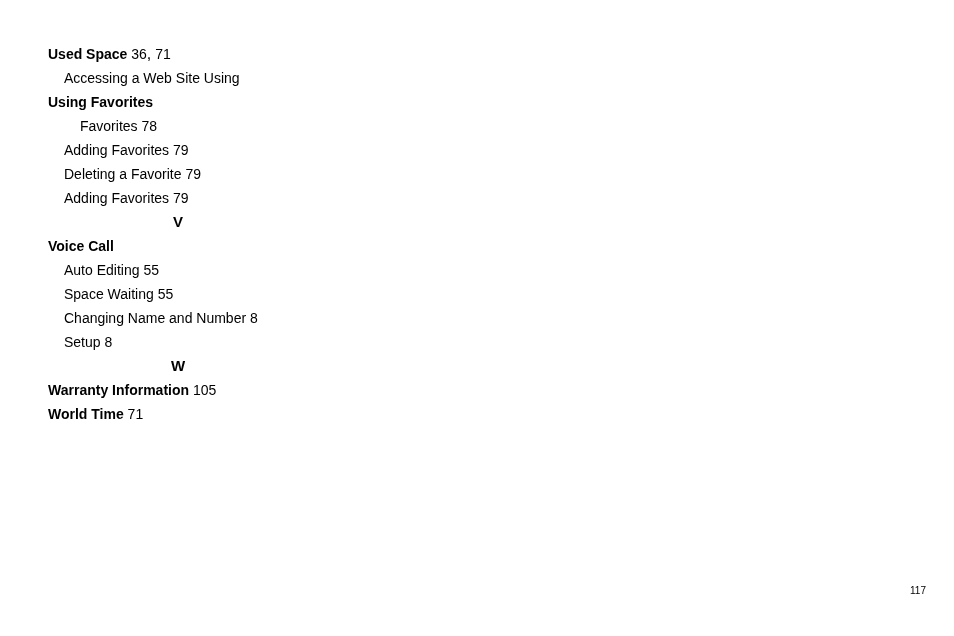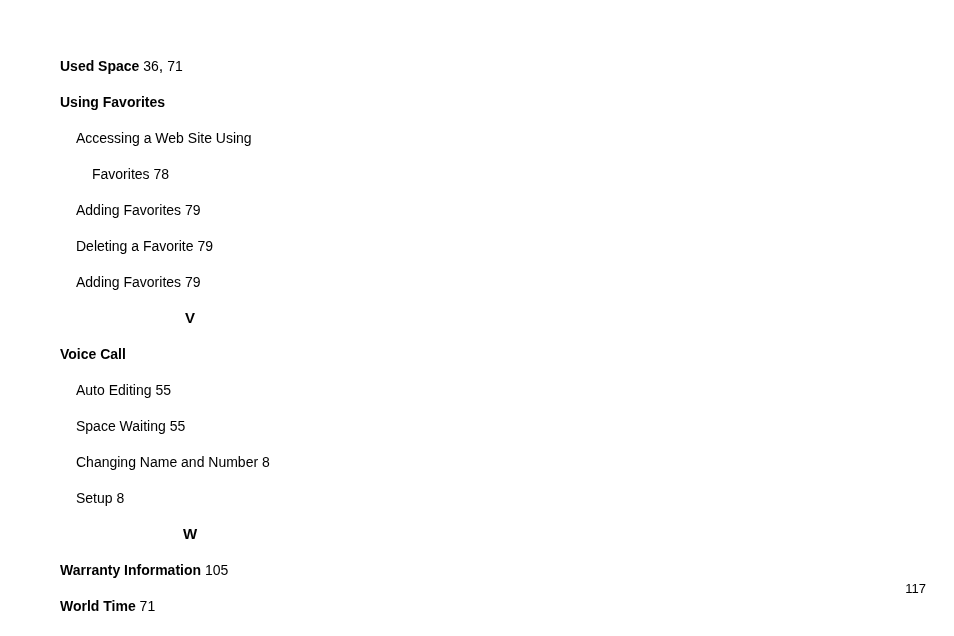--- a/index.html
+++ b/index.html
@@ -21,21 +21,21 @@
   .col {
     position: absolute;
     left: 44px;
     top: 40px;
     width: 280px;
     font-size: 14px;
     line-height: 20px;
     letter-spacing: 0px;
   }
   .entry {
-    margin: 16px;
+    margin: 4px;
   }
   .bold {
     font-weight: 700;
   }
   .sub {
     padding-left: 16px;
   }
   .sub2 {
     padding-left: 32px;
   }
@@ -49,41 +49,41 @@
     font-weight: 400;
   }
   .comma {
     font-size: 16px;
     font-weight: 500;
   }
   .page-number {
     position: absolute;
     right: 28px;
     bottom: 40px;
-    font-size: 13px;
+    font-size: 10px;
     font-weight: 400;
     color: #000;
   }
 </style>
 </head>
 <body>
 
 <div class="page">
   <div class="col">
 
     <div class="entry">
       <span class="bold">Used Space</span>
       <span class="pg">36</span><span class="comma">,</span>
       <span class="pg">71</span>
     </div>
 
+    <div class="entry sub">Accessing a Web Site Using</div>
     <div class="entry">
       <span class="bold">Using Favorites</span>
     </div>
-    <div class="entry sub">Accessing a Web Site Using</div>
     <div class="entry sub2">
       <span>Favorites</span>
       <span class="pg">78</span>
     </div>
     <div class="entry sub">
       <span>Adding Favorites</span>
       <span class="pg">79</span>
     </div>
     <div class="entry sub">
       <span>Deleting a Favorite</span>

